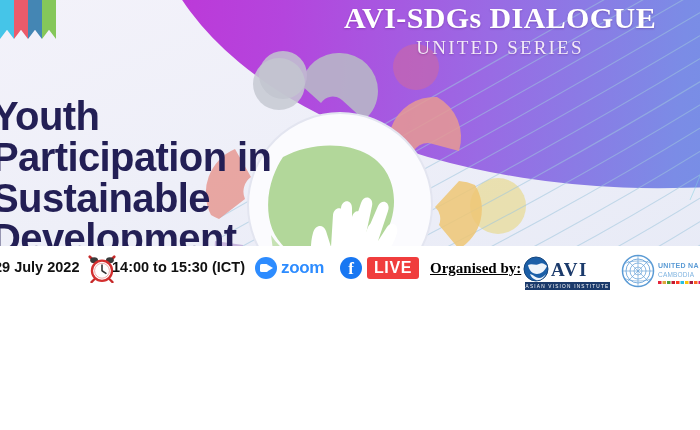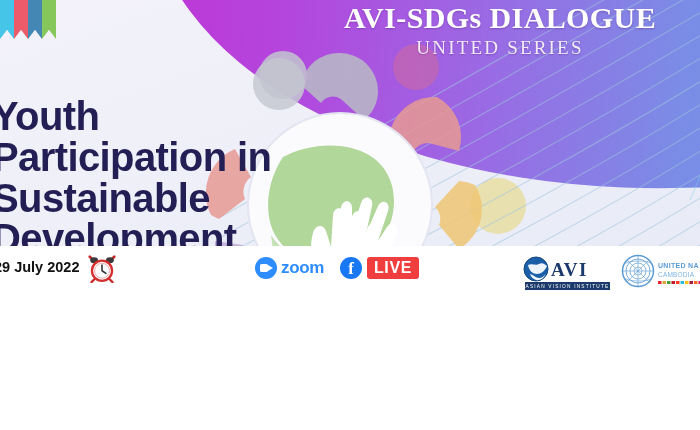--- a/index.html
+++ b/index.html
@@ -287,33 +287,35 @@
     <svg class="clock" viewBox="0 0 32 32">
       <path d="M6 6 L2 2 M26 6 L30 2" stroke="#c62828" stroke-width="3" stroke-linecap="round"></path>
       <ellipse cx="7" cy="6" rx="4.5" ry="3.5" fill="#3a3a3a"></ellipse>
       <ellipse cx="25" cy="6" rx="4.5" ry="3.5" fill="#3a3a3a"></ellipse>
       <circle cx="16" cy="18" r="11.5" fill="#fff" stroke="#d32f2f" stroke-width="2.6"></circle>
       <circle cx="16" cy="18" r="8.5" fill="#fff" stroke="#e8a0a0" stroke-width="1"></circle>
       <path d="M16 18 L16 11.5 M16 18 L20.5 21" stroke="#333" stroke-width="1.8" stroke-linecap="round"></path>
       <path d="M7 28 L4 31 M25 28 L28 31" stroke="#c62828" stroke-width="2.6" stroke-linecap="round"></path>
     </svg>
 
+    <div class="f-time">14:00 to 15:30 (ICT)</div>
 
     <div class="zoom-wrap">
       <div class="zoom-mark"></div>
       <div class="zoom-word">zoom</div>
     </div>
 
     <div class="fb-wrap">
       <div class="fb-mark">
         <span>f</span>
       </div>
       <div class="live-badge">LIVE</div>
     </div>
 
+    <div class="org-by">Organised by:</div>
 
     <svg class="avi-logo" viewBox="0 0 184 80">
       <circle cx="26" cy="30" r="24" fill="#1b5fa8"></circle>
       <circle cx="26" cy="30" r="24" fill="none" stroke="#16467e" stroke-width="2"></circle>
       <path d="M10 22 c8 -4 16 2 22 -2 c6 -4 12 0 16 4 c-4 10 -12 16 -20 16 c-10 0 -16 -8 -18 -18z" fill="#eef4fb"></path>
       <path d="M14 40 c8 2 12 8 18 8 c6 0 10 -4 14 -8 c-4 8 -12 14 -20 12 c-6 -2 -10 -6 -12 -12z" fill="#eef4fb"></path>
       <text x="56" y="44" font-family="Liberation Serif, serif" font-size="38" font-weight="bold" fill="#1b3a6b" letter-spacing="3">AVI</text>
       <rect x="4" y="56" width="170" height="16" fill="#1b3a6b"></rect>
       <text x="89" y="68" text-anchor="middle" font-family="Liberation Sans, sans-serif" font-size="9.5" fill="#ffffff" letter-spacing="2.4">ASIAN VISION INSTITUTE</text>
     </svg>

